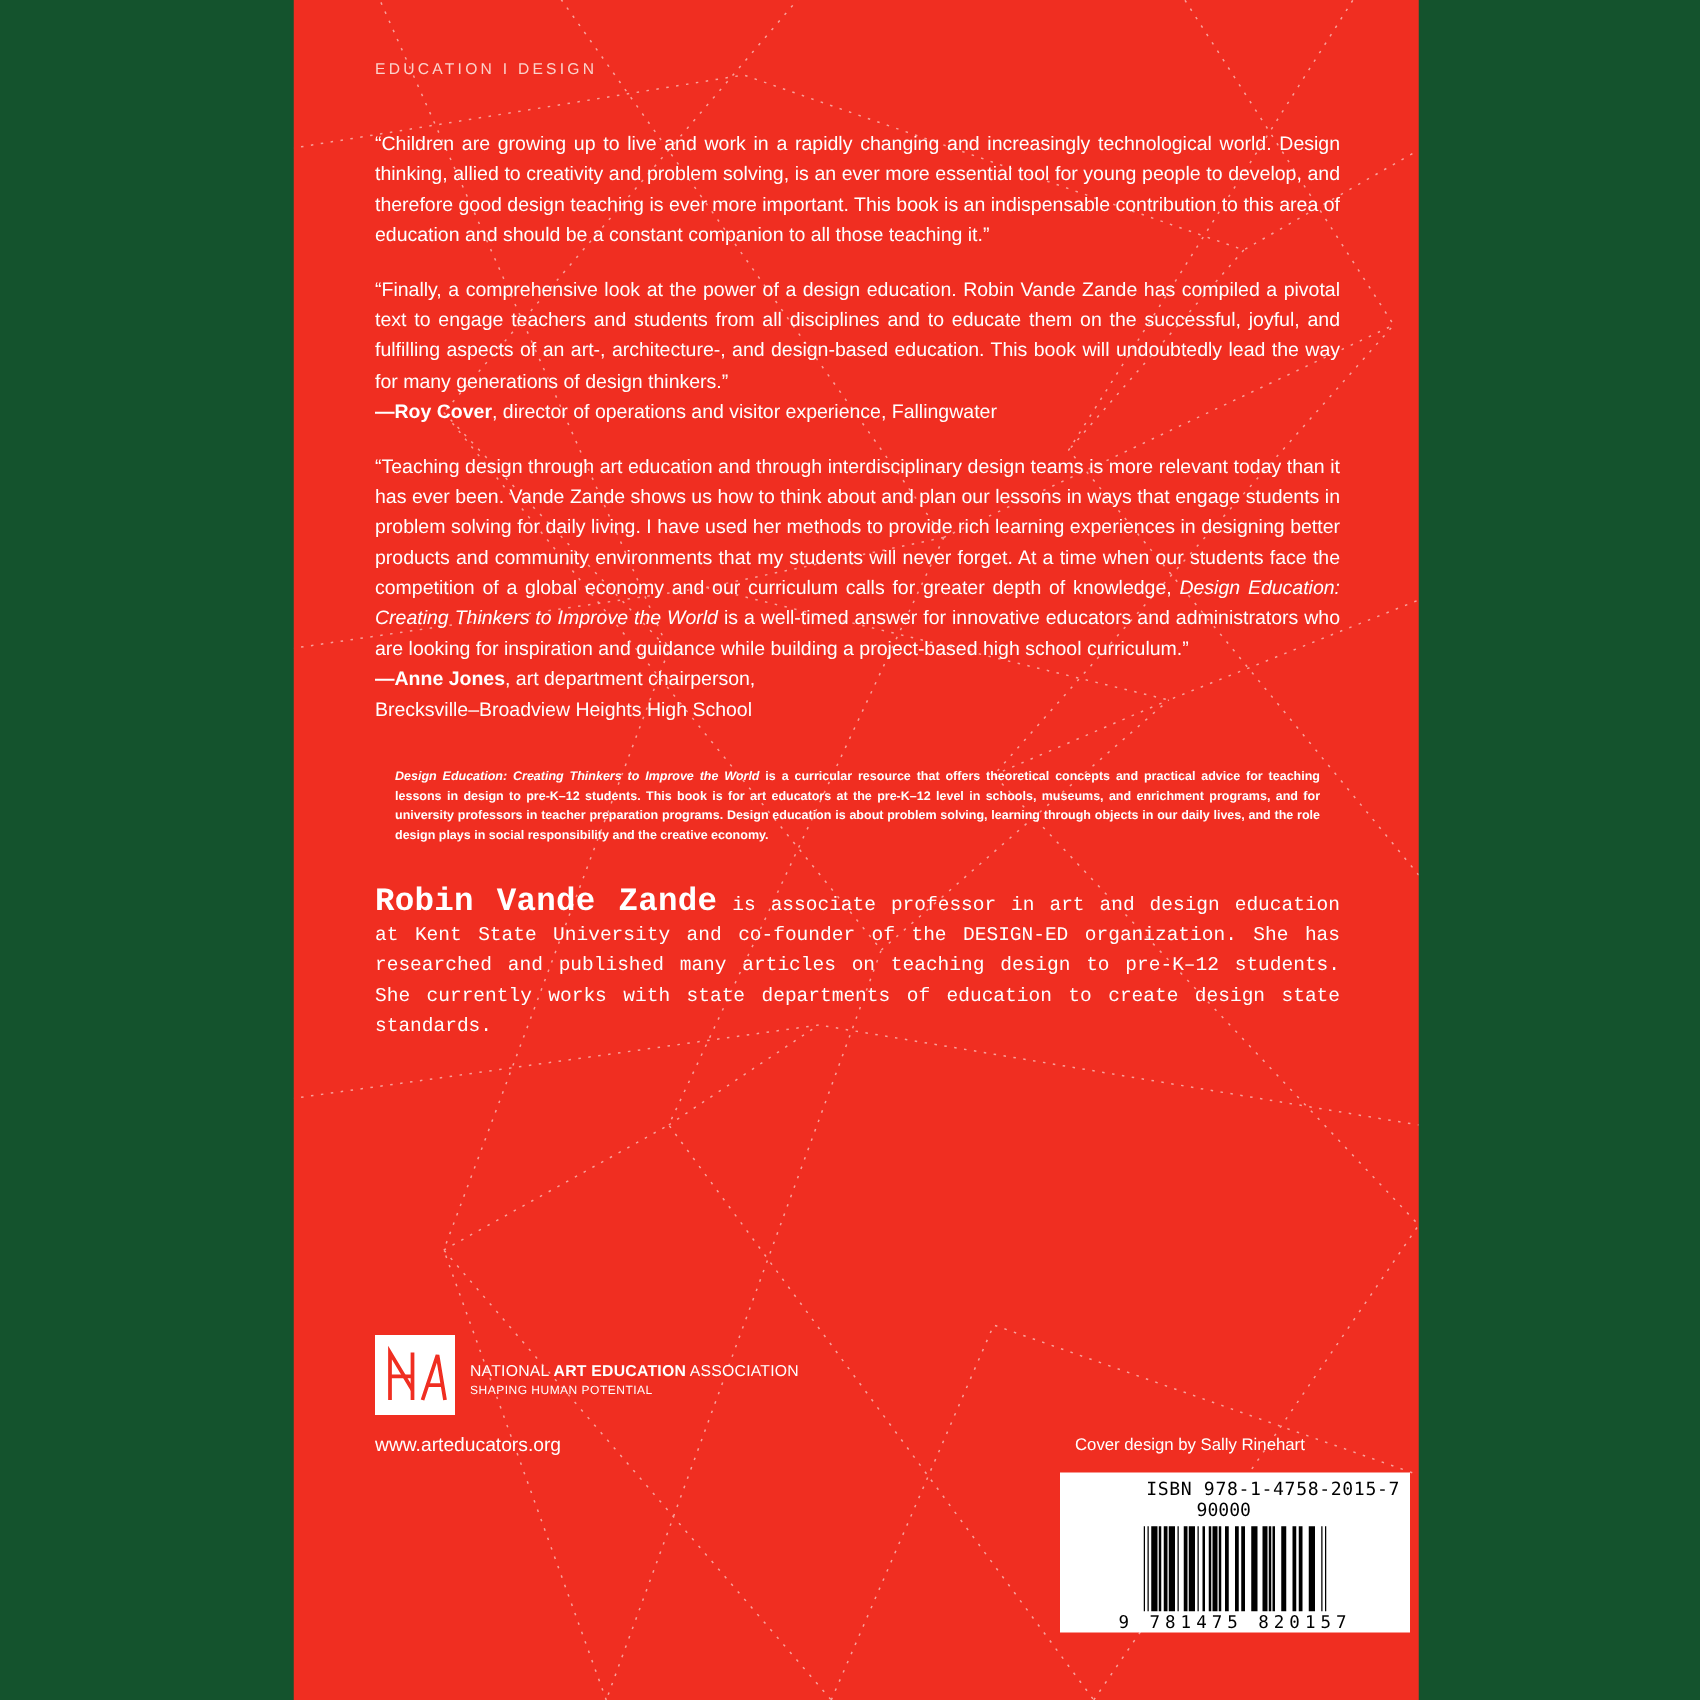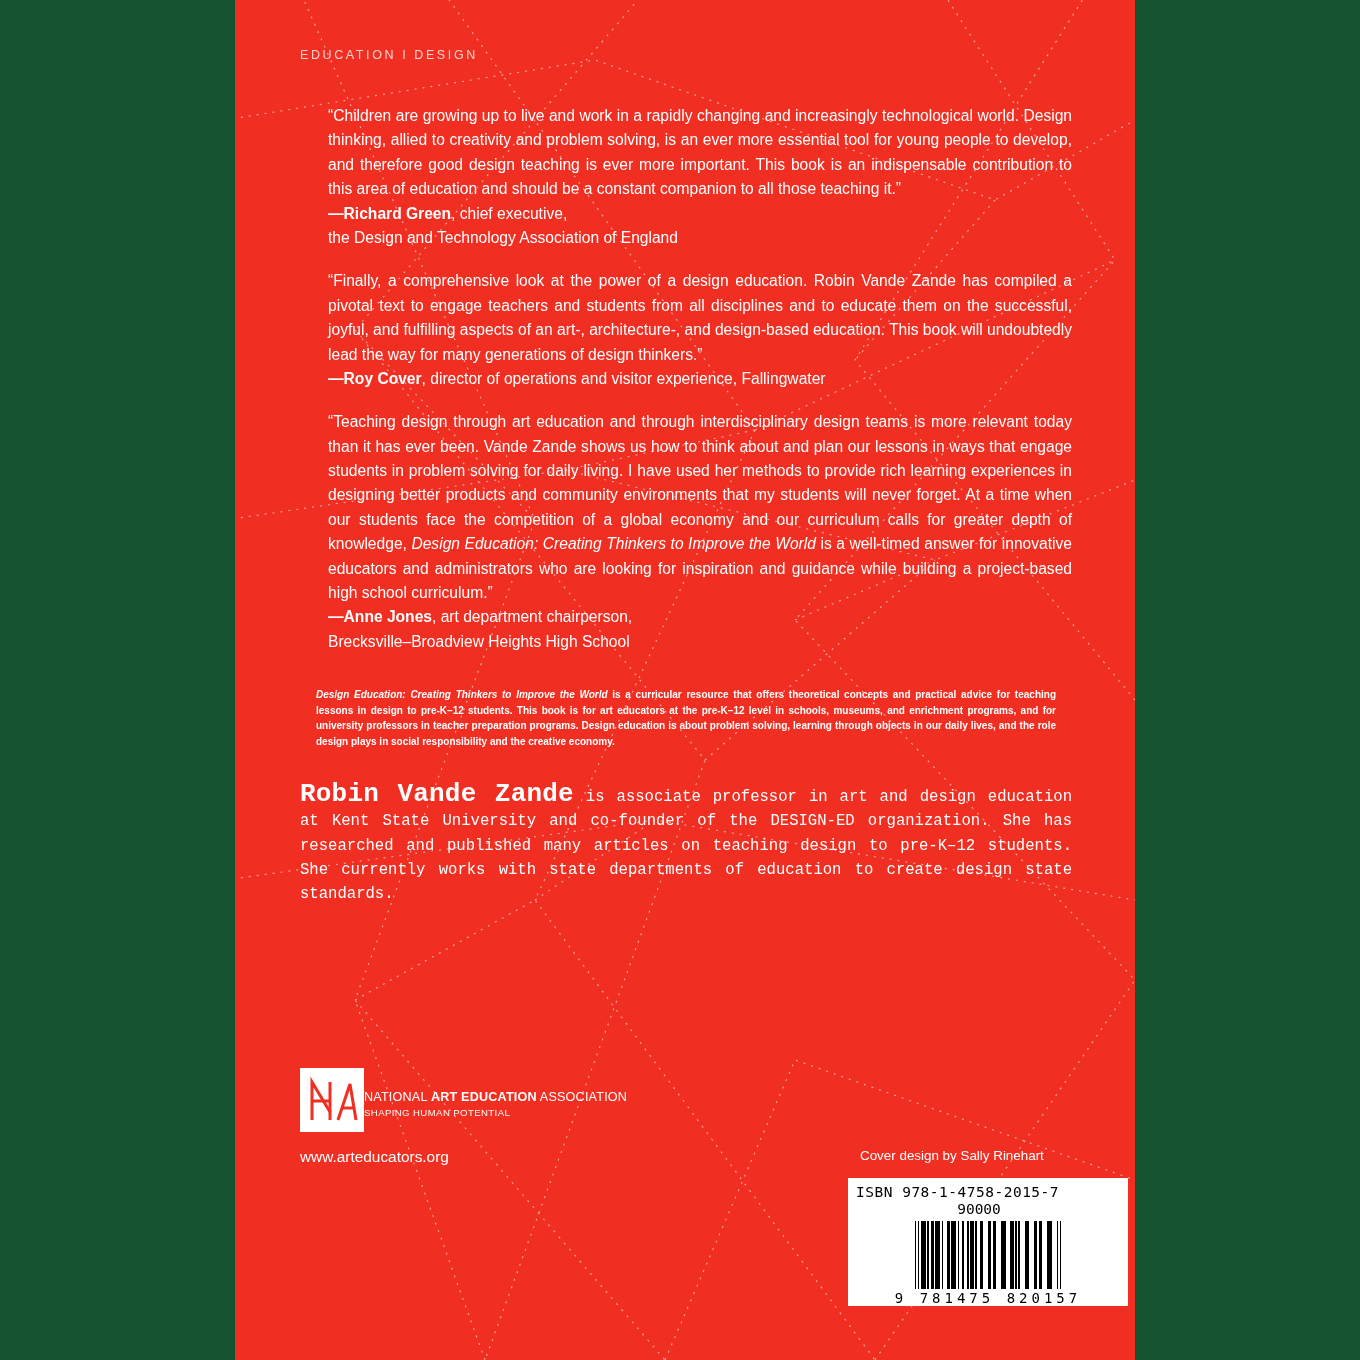--- a/index.html
+++ b/index.html
@@ -50,21 +50,20 @@
     font-weight: 400;
   }
   .blurbs {
     position: absolute;
     top: 104px;
     left: 0;
     width: 772px;
   }
   .blurb {
     margin-bottom: 19px;
-    margin-left: 28px;
   }
   .blurb p {
     margin: 0;
     font-size: 15.6px;
     line-height: 1.565;
     text-align: justify;
     text-justify: inter-word;
     color: #ffffff;
     font-weight: 300;
   }
@@ -123,20 +122,21 @@
   }
   .naea-mark {
     width: 64px;
     height: 64px;
     background: #ffffff;
     position: relative;
     flex: 0 0 auto;
   }
   .naea-mark svg { display: block; }
   .naea-text {
+    margin-left: 12px;
     padding-top: 22px;
   }
   .naea-line1 {
     font-size: 12.6px;
     letter-spacing: 0.2px;
     color: #ffffff;
   }
   .naea-line1 b { font-weight: 700; }
   .naea-line2 {
     font-size: 9.6px;
@@ -193,21 +193,21 @@
     width: 280px;
     height: 128px;
     background: #ffffff;
     padding: 6px 8px 4px 8px;
     box-sizing: border-box;
   }
   .isbn-line {
     font-family: "DejaVu Sans Mono", monospace;
     font-size: 14.5px;
     color: #000000;
-    text-align: left;
+    text-align: right;
     letter-spacing: 0.5px;
   }
   .isbn-sub {
     font-family: "DejaVu Sans Mono", monospace;
     font-size: 14.5px;
     color: #000000;
     text-align: center;
     padding-right: 18px;
     margin-top: 1px;
   }
@@ -264,21 +264,20 @@
     </svg>
 
     <div class="content">
 
       <div class="kicker">EDUCATION I DESIGN</div>
 
       <div class="blurbs">
 
         <div class="blurb">
           <p>“Children are growing up to live and work in a rapidly changing and increasingly technological world. Design thinking, allied to creativity and problem solving, is an ever more essential tool for young people to develop, and therefore good design teaching is ever more important. This book is an indispensable contribution to this area of education and should be a constant companion to all those teaching it.”</p>
-          <p class="attrib"><b>—Richard Green</b><span>, chief executive,</span><span class="line2">the Design and Technology Association of England</span></p>
         </div>
 
         <div class="blurb">
           <p>“Finally, a comprehensive look at the power of a design education. Robin Vande Zande has compiled a pivotal text to engage teachers and students from all disciplines and to educate them on the successful, joyful, and fulfilling aspects of an art-, architecture-, and design-based education. This book will undoubtedly lead the way for many generations of design thinkers.”</p>
           <p class="attrib"><b>—Roy Cover</b><span>, director of operations and visitor experience, Fallingwater</span></p>
         </div>
 
         <div class="blurb">
           <p><span>“Teaching design through art education and through interdisciplinary design teams is more relevant today than it has ever been. Vande Zande shows us how to think about and plan our lessons in ways that engage students in problem solving for daily living. I have used her methods to provide rich learning experiences in designing better products and community environments that my students will never forget. At a time when our students face the competition of a global economy and our curriculum calls for greater depth of knowledge, </span><em class="ital">Design Education: Creating Thinkers to Improve the World</em><span> is a well-timed answer for innovative educators and administrators who are looking for inspiration and guidance while building a project-based high school curriculum.”</span></p>
           <p class="attrib"><b>—Anne Jones</b><span>, art department chairperson,</span><span class="line2">Brecksville–Broadview Heights High School</span></p>

